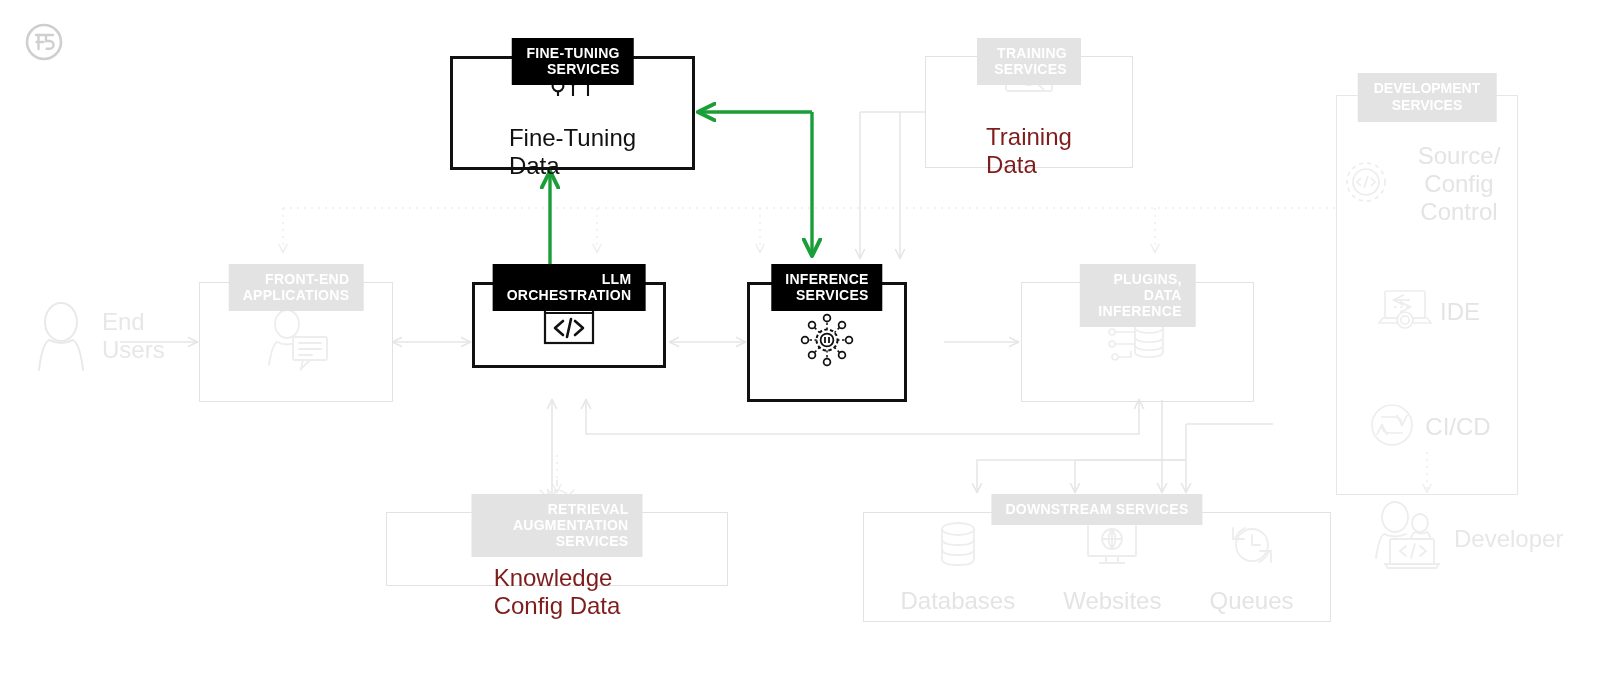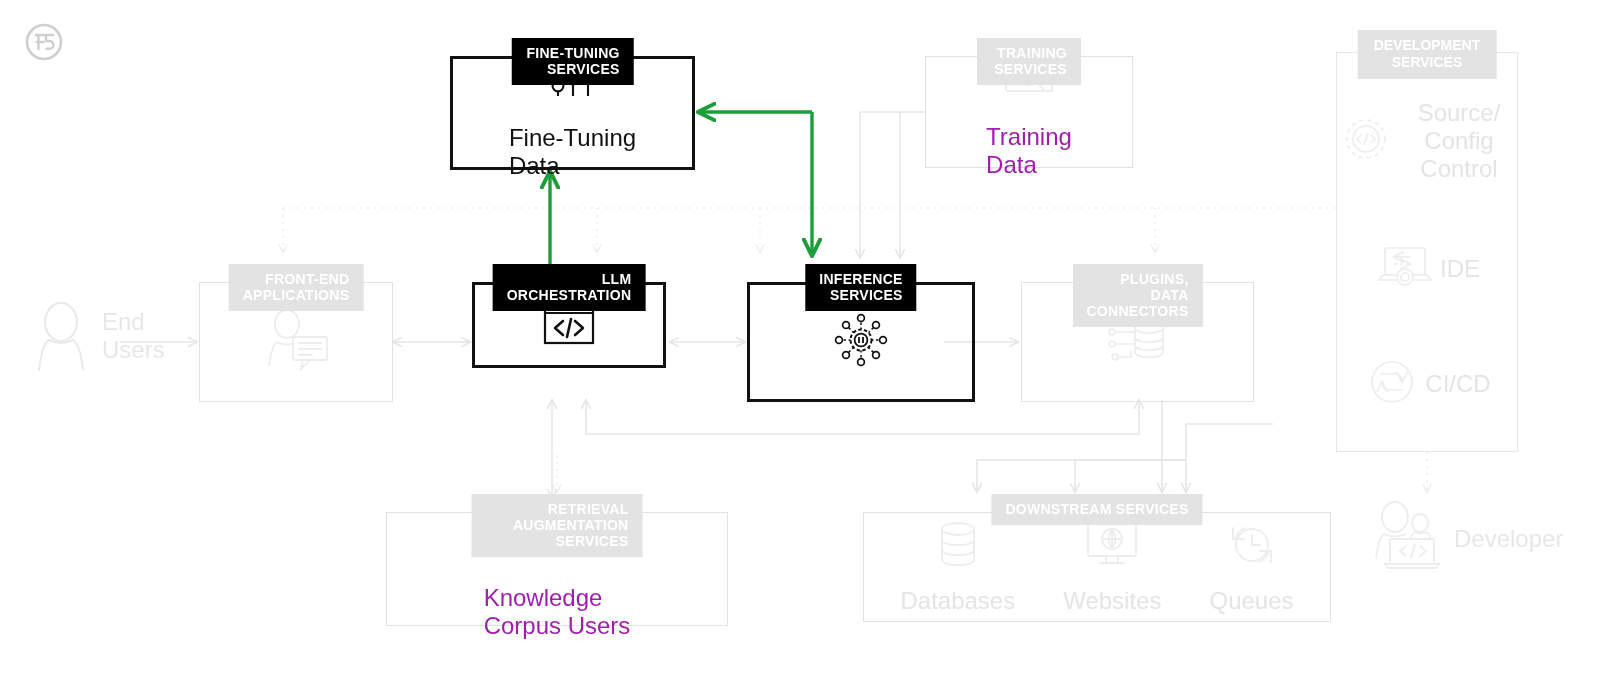--- a/index.html
+++ b/index.html
@@ -29,27 +29,27 @@
     z-index:4; font-size:14px;
   }
   .node.active .cap { background:#000000; }
 
   .node .body {
     position:absolute; left:0; right:0; top:18px; bottom:0;
     display:flex; align-items:center; justify-content:center; gap:18px;
     z-index:3; padding:8px 12px;flex-direction:column;
   }
   .node .label {
-    color:#a21caf; font-size:24px; line-height:1.16; white-space:pre-line;
+    color:#7f1d1d; font-size:24px; line-height:1.16; white-space:pre-line;
   }
   .node.active .label { color:#111111; }
   .ico { flex:none; display:block; }
 
   
-  .group { position:absolute; z-index:2; }
+  .group { position:absolute; z-index:2;margin-top:43px; }
   .group .frame { position:absolute; left:0; right:0; top:22px; bottom:0;
     border:1px solid #e7e7e7; }
   .group .cap { position:absolute; top:0; left:50%; transform:translateX(-50%);
     background:#e3e3e3; color:#fff; font-weight:bold; font-size:14px;
     padding:7px 16px 8px; text-align:center; line-height:1.2; white-space:pre-line; z-index:4; }
   .group .stack { position:absolute; left:0; right:0; top:40px; bottom:10px;
     display:flex; flex-direction:column; align-items:center; justify-content:space-around; }
   .gitem { display:flex; flex-direction:row; align-items:center; gap:4px; }
   .gitem .glabel { color:#e4e4e4; font-size:24px; line-height:1.16; text-align:center; white-space:pre-line; }
 
@@ -284,21 +284,21 @@
             <circle cx="46" cy="7" r="1.4" fill="#111" stroke="none"></circle>
             <path d="M20,20 l-8,7 l8,7" stroke-width="2.6" stroke-linecap="round" stroke-linejoin="round"></path>
             <path d="M32,20 l8,7 l-8,7" stroke-width="2.6" stroke-linecap="round" stroke-linejoin="round"></path>
             <path d="M28,18 l-4,18" stroke-width="2.6" stroke-linecap="round"></path>
           </g>
         </svg>
       </span>
     </div>
   </div>
 
-  <div class="node active" style="left:747px; top:264px; width:228px; height:138px;">
+  <div class="node active" style="left:747px; top:264px; width:160px; height:138px;">
     <div class="frame"></div>
     <div class="cap">INFERENCE
 SERVICES</div>
     <div class="body">
       <span class="ico">
         <svg width="62" height="62" viewBox="0 0 62 62">
           <g stroke="#111" fill="none">
             <g stroke-width="1.5" stroke-dasharray="2.5 2.5">
               <path d="M31,31 L31,9M31,31 L46,16M31,31 L53,31M31,31 L46,46M31,31 L31,53M31,31 L16,46M31,31 L9,31M31,31 L16,16"></path>
             </g>
@@ -317,59 +317,59 @@
             <path d="M29,28 v6M33,28 v6" stroke-width="1.8"></path>
           </g>
         </svg>
       </span>
     </div>
   </div>
 
   <div class="node" style="left:1021px; top:264px; width:233px; height:138px;">
     <div class="frame"></div>
     <div class="cap">PLUGINS,
-DATA CONNECTORS</div>
+DATA INFERENCE</div>
     <div class="body">
       <span class="ico">
         <svg width="62" height="54" viewBox="0 0 62 54">
           <g stroke="#ededed" stroke-width="1.7" fill="none">
             <ellipse cx="42" cy="15" rx="14" ry="5"></ellipse>
             <path d="M28,15 V39 q0,5 14,5 q14,0 14,-5 V15"></path>
             <path d="M28,24 q0,5 14,5 q14,0 14,-5"></path>
             <path d="M28,32 q0,5 14,5 q14,0 14,-5"></path>
             <circle cx="8" cy="7" r="3"></circle>
               <circle cx="5" cy="19" r="3"></circle>
             <circle cx="5" cy="31" r="3"></circle>
               <circle cx="8" cy="44" r="3"></circle>
             <path d="M11,7 h13 v6M8,19 h20M8,31 h20M11,44 h13 v-6"></path>
           </g>
         </svg>
       </span>
     </div>
   </div>
 
-  <div class="node" style="left:386px; top:494px; width:342px; height:132px;">
+  <div class="node" style="left:386px; top:494px; width:342px; height:92px;">
     <div class="frame"></div>
     <div class="cap">RETRIEVAL AUGMENTATION SERVICES</div>
     <div class="body">
       <span class="ico">
         <svg width="62" height="64" viewBox="0 0 62 64">
           <g stroke="#ededed" stroke-width="1.7" fill="none" stroke-linecap="round">
             <path d="M31,12 a16,16 0 0 1 10,28 v6 h-20 v-6 a16,16 0 0 1 10,-28Z"></path>
             <path d="M22,52 h18M23,57 h16"></path>
             <path d="M31,2 v6M14,12 l4,4M48,12 l-4,4M6,30 h6M50,30 h6"></path>
             <path d="M25,38 v-7M31,38 v-12M37,38 v-5"></path>
             <circle cx="25" cy="28" r="1.7"></circle>
               <circle cx="31" cy="23" r="1.7"></circle>
               <circle cx="37" cy="30" r="1.7"></circle>
           </g>
         </svg>
       </span>
       <span class="label">Knowledge
-Corpus Users</span>
+Config Data</span>
     </div>
   </div>
 
   <div class="node" style="left:863px; top:494px; width:468px; height:128px;">
     <div class="frame"></div>
     <div class="cap">DOWNSTREAM SERVICES</div>
     <div class="body">
       <div class="trio">
 
         <div class="cell">

